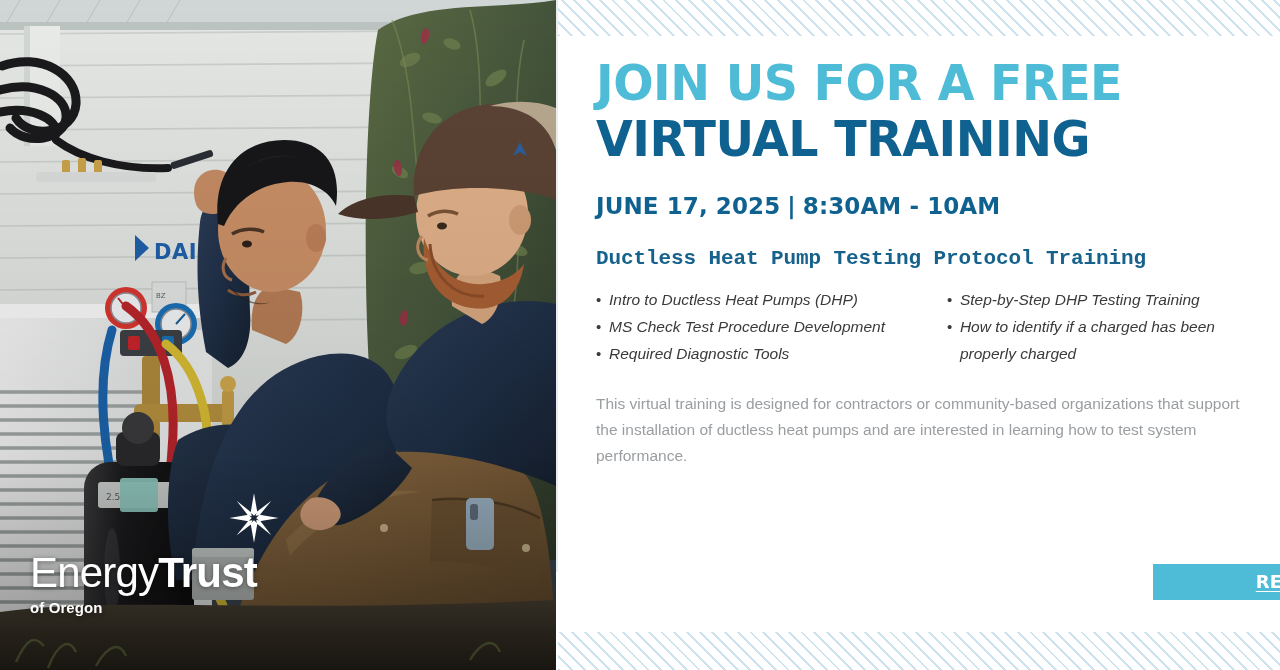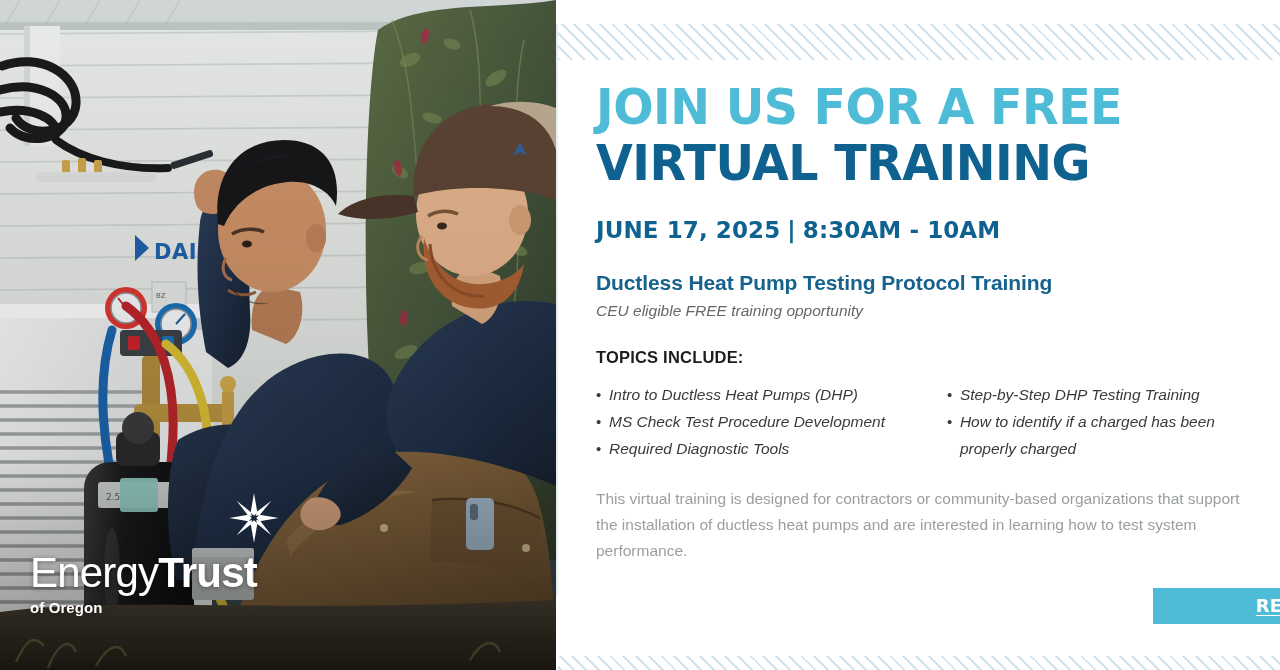--- a/index.html
+++ b/index.html
@@ -69,21 +69,20 @@
     text-shadow: 0 1px 5px rgba(0,0,0,0.40);
   }
 
   
   .content-panel {
     position: absolute;
     left: 556px; top: 0;
     width: 724px; height: 572px;
     background: #ffffff;
     border-left: 2px solid #e9edf0;
-    margin-top: 24px;
   }
 
   .stripe-band {
     position: absolute;
     left: 0;
     width: 724px;
     height: 36px;
     background-image: repeating-linear-gradient(
         45deg,
         #cfe3ee 0px, #cfe3ee 2px,
@@ -132,21 +131,21 @@
     line-height: 28px;
     color: #0f6290;
     letter-spacing: 0.1px;
     white-space: nowrap;
   }
   .date-sep { padding: 0 7px; }
 
   
   .session-title {
     margin-top: 26px;
-    font-family: Liberation Sans, sans-serif;
+    font-family: Liberation Mono, monospace;
     font-weight: 700;
     font-size: 21px;
     line-height: 26px;
     color: #16628d;
     letter-spacing: -0.1px;
   }
   .session-sub {
     margin-top: 5px;
     font-family: "Liberation Sans", sans-serif;
     font-style: italic;
@@ -584,23 +583,21 @@
       <h1 class="headline">
         <span class="headline-l1">JOIN US FOR A FREE</span>
         <span class="headline-l2">VIRTUAL TRAINING</span>
       </h1>
 
       <div class="date-line">
         <span>JUNE 17, 2025</span><span class="date-sep">|</span><span>8:30AM - 10AM</span>
       </div>
 
       <div class="session-title">Ductless Heat Pump Testing Protocol Training</div>
-      <div class="session-sub">CEU eligible FREE training opportunity</div>
-
-      <div class="topics-heading">TOPICS INCLUDE:</div>
+
 
       <div class="topics-columns">
         <div class="topics-col-left">
           <div class="topic-item">
             <span class="topic-bullet">•</span>
             <span class="topic-text">Intro to Ductless Heat Pumps (DHP)</span>
           </div>
           <div class="topic-item">
             <span class="topic-bullet">•</span>
             <span class="topic-text">MS Check Test Procedure Development</span>

